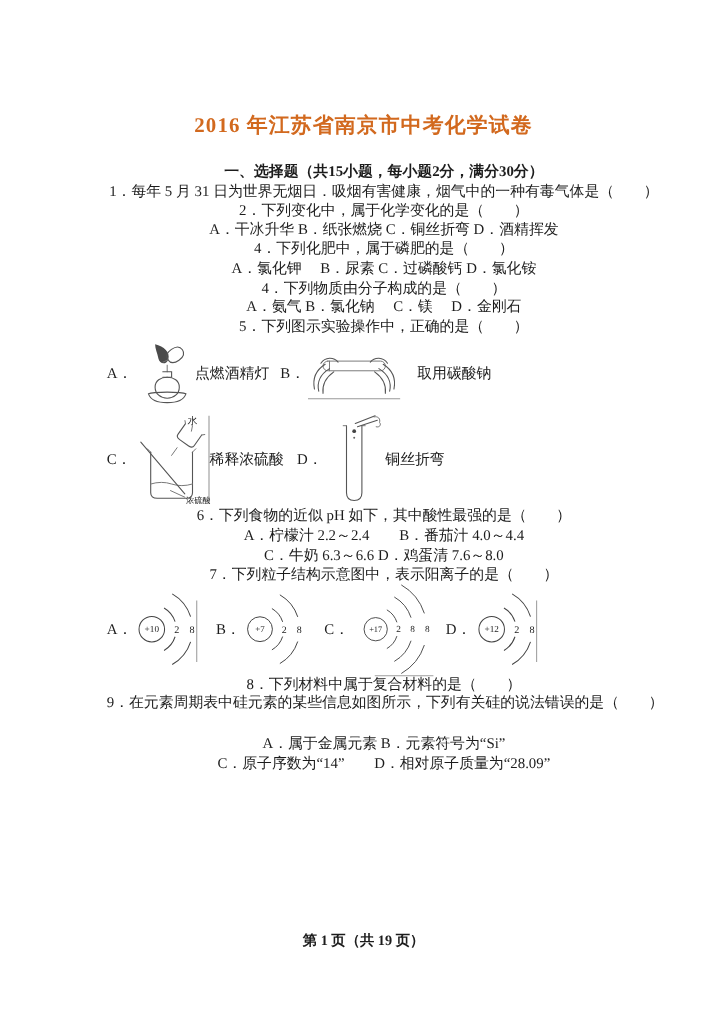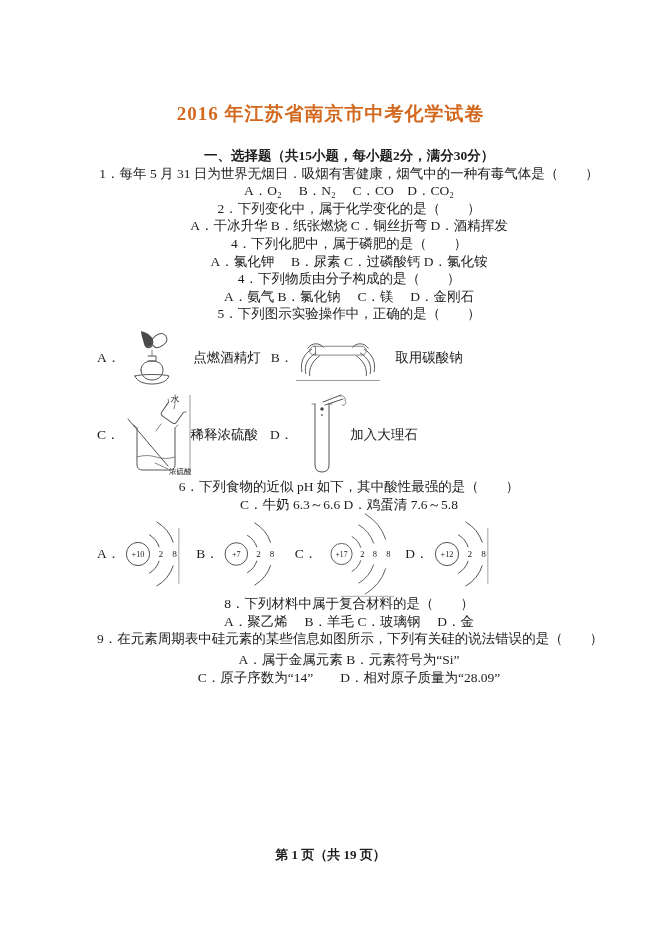--- a/index.html
+++ b/index.html
@@ -22,39 +22,38 @@
   .row-q7  { height:82px; }
   .optletter { flex:0 0 auto; }
   .figcap { flex:0 0 auto; }
   svg { flex:0 0 auto; display:block; }
   .sk  { stroke:#555; fill:none; stroke-width:1; stroke-linecap:round; }
   .sk2 { stroke:#777; fill:none; stroke-width:0.9; stroke-linecap:round; }
   .arc { stroke:#444; fill:none; stroke-width:1; }
   .bline { stroke:#999; stroke-width:1; }
   .atomtxt { font-family:"Liberation Serif","DejaVu Serif",serif; fill:#222; }
   .cuberow { margin-top:8px; }
-  .q9opts { margin-top:3px; }
+  .q9opts { margin-top:19px; }
   .footer {
     position:absolute; left:0; top:846px; width:100%;
     text-align:center; font-weight:bold; font-size:13px;
   }
 </style>
 </head>
 <body>
 
 <div class="page">
 
   <h1 class="title" style="color: rgb(210, 105, 30);">2016 年江苏省南京市中考化学试卷</h1>
 
   <div class="content">
 
     <div class="line heading">一、选择题（共15小题，每小题2分，满分30分）</div>
 
     <div class="line">1．每年 5 月 31 日为世界无烟日．吸烟有害健康，烟气中的一种有毒气体是（　　）</div>
-    <div class="line">A．O₂　 B．N₂　 C．CO　D．CO₂</div>
 
     <div class="line">2．下列变化中，属于化学变化的是（　　）</div>
     <div class="line">A．干冰升华 B．纸张燃烧 C．铜丝折弯 D．酒精挥发</div>
 
     <div class="line">4．下列化肥中，属于磷肥的是（　　）</div>
     <div class="line">A．氯化钾　 B．尿素 C．过磷酸钙 D．氯化铵</div>
 
     <div class="line">4．下列物质由分子构成的是（　　）</div>
     <div class="line">A．氨气 B．氯化钠　 C．镁　 D．金刚石</div>
 
@@ -66,21 +65,21 @@
         <path d="M12,1 C20,3 26,8 24,15 C22,20 16,19 15,14 C14,9 12,5 12,1 Z" fill="#4a4a4a" stroke="none"></path>
         <g transform="rotate(-35 32 13)">
           <path class="sk" d="M24,10 C24,6 27,4 32,4 C37,4 40,6 40,10 C40,14 37,16 32,16 C27,16 24,14 24,10 Z"></path>
           <path class="sk2" d="M24,10 L19,9"></path>
         </g>
         <path class="sk2" d="M23,26 L23,20"></path>
         <path class="sk" d="M19,26 L27,26 L27,31 L19,31"></path>
         <path class="sk" d="M12,40 C12,34 17,31 23,31 C29,31 34,34 34,40 C34,46 29,50 23,50 C17,50 12,46 12,40 Z"></path>
         <path class="sk" d="M6,46 C10,44 36,44 40,46 C38,52 30,54 23,54 C16,54 8,52 6,46 Z"></path>
       </svg>
-      <span class="figcap" style="margin-left:18px">点燃酒精灯</span>
+      <span class="figcap" style="margin-left:2px">点燃酒精灯</span>
       <span class="optletter" style="margin-left:10px">B．</span>
       <svg width="84" height="54" viewBox="0 0 86 52" style="margin-left:3px">
         <rect class="sk2" x="14" y="14" width="58" height="9" rx="4.5"></rect>
         <path class="sk2" d="M20,14 L20,23"></path>
         <path class="sk" d="M6,40 C4,30 8,22 16,17"></path>
         <path class="sk" d="M10,42 C8,33 12,26 20,21"></path>
         <path class="sk" d="M14,44 C13,36 17,29 24,24"></path>
         <path class="sk" d="M12,16 C16,10 24,10 28,15"></path>
         <path class="sk" d="M80,40 C82,30 78,22 70,17"></path>
         <path class="sk" d="M76,42 C78,33 74,26 66,21"></path>
@@ -113,26 +112,28 @@
       <span class="optletter" style="margin-left:12px">D．</span>
       <svg width="52" height="82" viewBox="0 0 52 82" style="margin-left:2px">
         <path class="sk" d="M20,10 L20,71 Q20,78 27,78 Q34,78 34,71 L34,10"></path>
         <path class="sk2" d="M17,10 L20,10 M34,10 L37,10"></path>
         <circle cx="27" cy="15" r="1.7" fill="#444"></circle>
         <circle cx="27" cy="21" r="0.9" fill="#666"></circle>
         <path class="sk" d="M28,8 L46,1"></path>
         <path class="sk" d="M30,11 L48,5"></path>
         <path class="sk2" d="M45,2 C49,1 51,4 50,7 C52,9 50,12 47,11"></path>
       </svg>
-      <span class="figcap" style="margin-left:3px">加入大理石</span>
+      <span class="figcap" style="margin-left:3px">铜丝折弯</span>
     </div>
 
     <div class="line">6．下列食物的近似 pH 如下，其中酸性最强的是（　　）</div>
-    <div class="line">C．牛奶 6.3～6.6 D．鸡蛋清 7.6～5.8</div>
+    <div class="line">A．柠檬汁 2.2～2.4　　B．番茄汁 4.0～4.4</div>
+    <div class="line">C．牛奶 6.3～6.6 D．鸡蛋清 7.6～8.0</div>
 
+    <div class="line">7．下列粒子结构示意图中，表示阳离子的是（　　）</div>
 
     <div class="figrow row-q7">
       <span class="optletter">A．</span>
       <svg width="58" height="78" viewBox="0 0 62 84" style="margin-left:2px">
         <circle class="arc" cx="17" cy="42" r="12.5"></circle>
         <text class="atomtxt" x="17" y="45" font-size="9" text-anchor="middle">+10</text>
         <path class="arc" d="M29,21.2 A24,24 0 0 1 39.8,34.6"></path>
         <path class="arc" d="M39.8,49.4 A24,24 0 0 1 29,62.8"></path>
         <text class="atomtxt" x="41.5" y="45.5" font-size="10" text-anchor="middle">2</text>
         <path class="arc" d="M37,7.4 A40,40 0 0 1 55,29.6"></path>
@@ -174,21 +175,20 @@
         <path class="arc" d="M39.8,49.4 A24,24 0 0 1 29,62.8"></path>
         <text class="atomtxt" x="41.5" y="45.5" font-size="10" text-anchor="middle">2</text>
         <path class="arc" d="M37,7.4 A40,40 0 0 1 55,29.6"></path>
         <path class="arc" d="M55,54.4 A40,40 0 0 1 37,76.6"></path>
         <text class="atomtxt" x="56.5" y="45.5" font-size="10" text-anchor="middle">8</text>
         <line class="bline" x1="61" y1="14" x2="61" y2="74"></line>
       </svg>
     </div>
 
     <div class="line">8．下列材料中属于复合材料的是（　　）</div>
-    <div class="line">A．聚乙烯　 B．羊毛 C．玻璃钢　 D．金</div>
 
     <div class="line">9．在元素周期表中硅元素的某些信息如图所示，下列有关硅的说法错误的是（　　）</div>
 
 
     <div class="line q9opts">A．属于金属元素 B．元素符号为“Si”</div>
     <div class="line">C．原子序数为“14”　　D．相对原子质量为“28.09”</div>
 
   </div>
 
   <div class="footer">第 1 页（共 19 页）</div>

